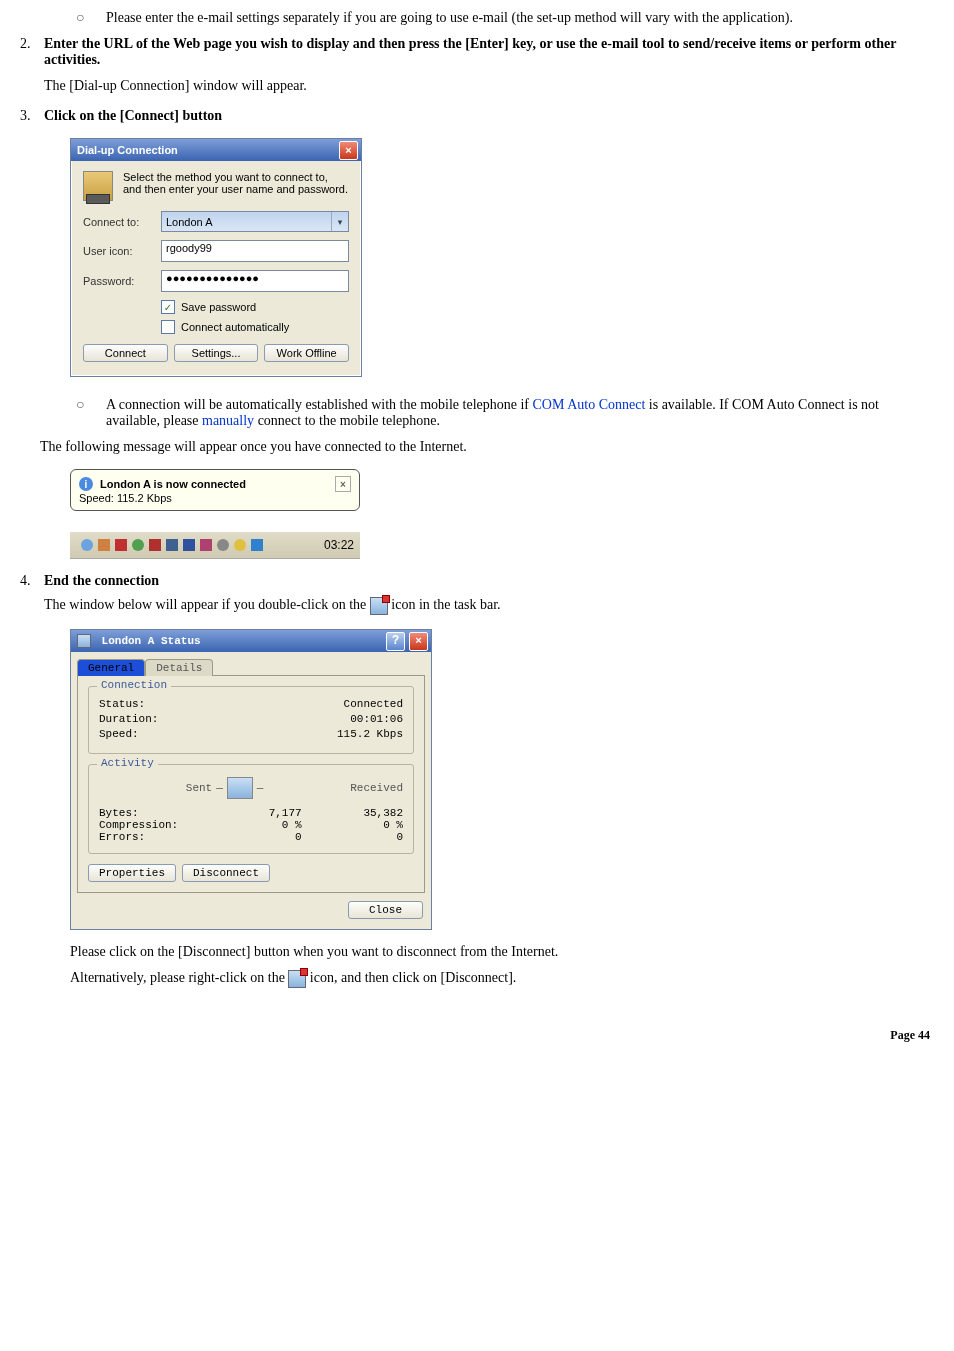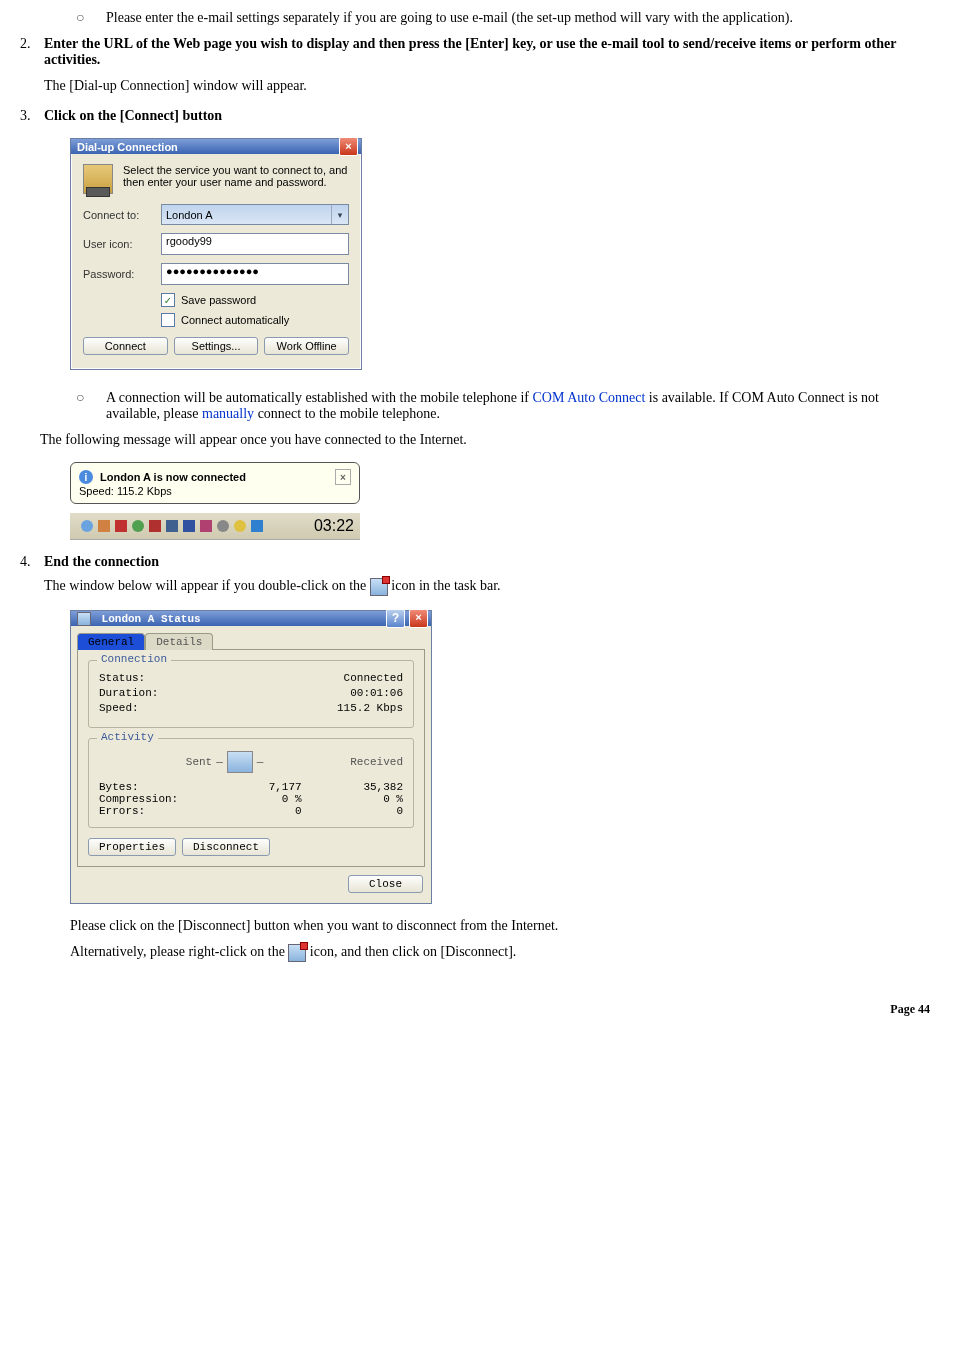--- a/index.html
+++ b/index.html
@@ -66,21 +66,21 @@
   .win-dialog {
     width: 290px;
     border: 1px solid #6b7fa3;
     background: #ece9d8;
     font-family: Tahoma, Arial, sans-serif;
     font-size: 11px;
     margin: 4px 0 14px 50px;
     box-shadow: 0 0 0 1px #fff inset;
   }
   .titlebar {
-    height: 15px;
+    height: 22px;
     background: linear-gradient(#7e9ed8, #3b64b1);
     display: flex;
     align-items: center;
     justify-content: space-between;
     padding: 0 3px 0 6px;
     color: #fff;
     font-weight: bold;
   }
   .titlebar .close {
     width: 17px; height: 17px;
@@ -216,32 +216,32 @@
     margin-right: 4px;
   }
   .balloon .close-x {
     width: 14px; height: 14px;
     border: 1px solid #aaa;
     color: #666;
     display: flex; align-items: center; justify-content: center;
     font-size: 10px;
   }
   .taskbar {
-    margin-top: 8px;
+    margin-top: 20px;
     background: linear-gradient(#e0dcc8,#cfcab0);
     border-top: 1px solid #fff;
     border-bottom: 1px solid #aaa;
     height: 26px;
     display: flex;
     align-items: center;
     justify-content: flex-end;
     padding: 0 6px;
     gap: 4px;
     font-family: Tahoma, sans-serif;
-    font-size: 16px;
+    font-size: 12px;
   }
   .tray-ico {
     width: 14px; height: 14px;
   }
   .tray-row { display:flex; gap:3px; align-items:center; flex:1; padding-left:4px; }
 
   
   .status-dialog {
     width: 360px;
     margin: 6px 0 14px 50px;
@@ -364,21 +364,21 @@
 </ol>
 
 <div class="win-dialog">
   <div class="titlebar">
     <span>Dial-up Connection</span>
     <span class="close">×</span>
   </div>
   <div class="dlg-body">
     <div class="dlg-intro">
       <div class="modem-icon"></div>
-      <div>Select the service you want to connect to, and then enter your user name and password.</div>
+      <div>Select the method you want to connect to, and then enter your user name and password.</div>
     </div>
     <div class="dlg-row">
       <div class="dlg-lbl">Connect to:</div>
       <div class="dlg-select">
         <span>London A</span>
         <span class="arrow">▾</span>
       </div>
     </div>
     <div class="dlg-row">
       <div class="dlg-lbl">User icon:</div>

